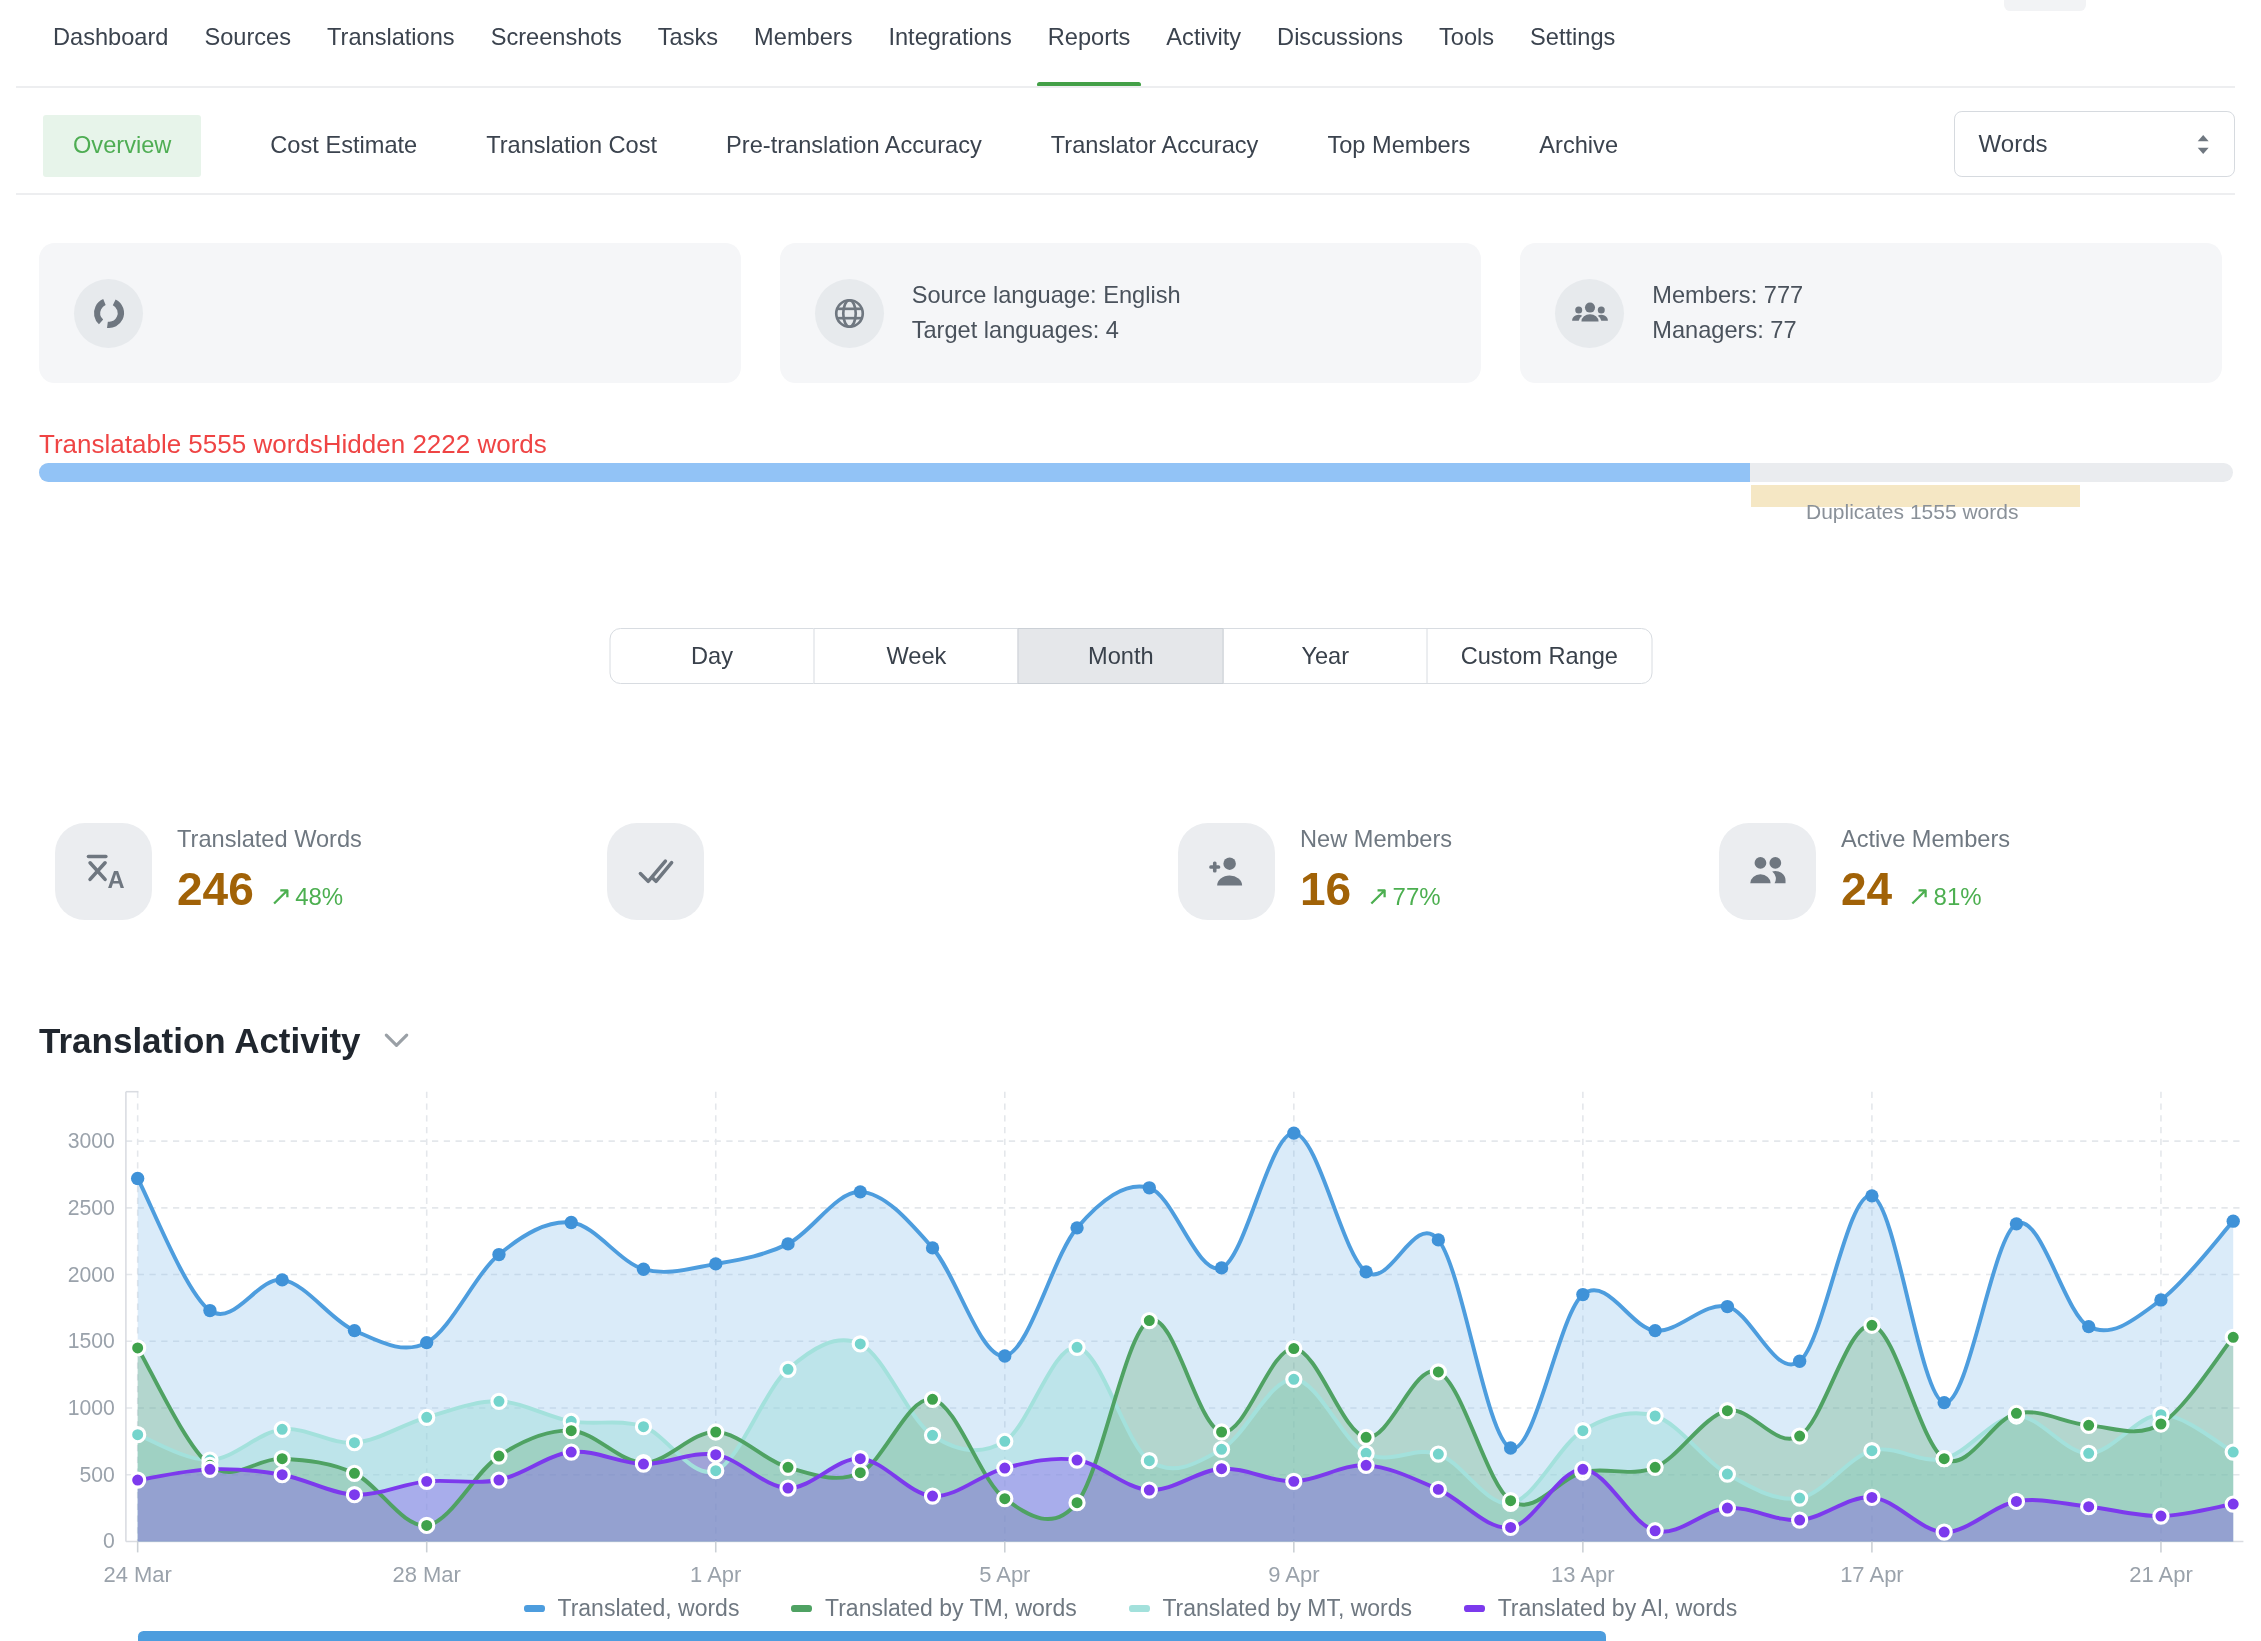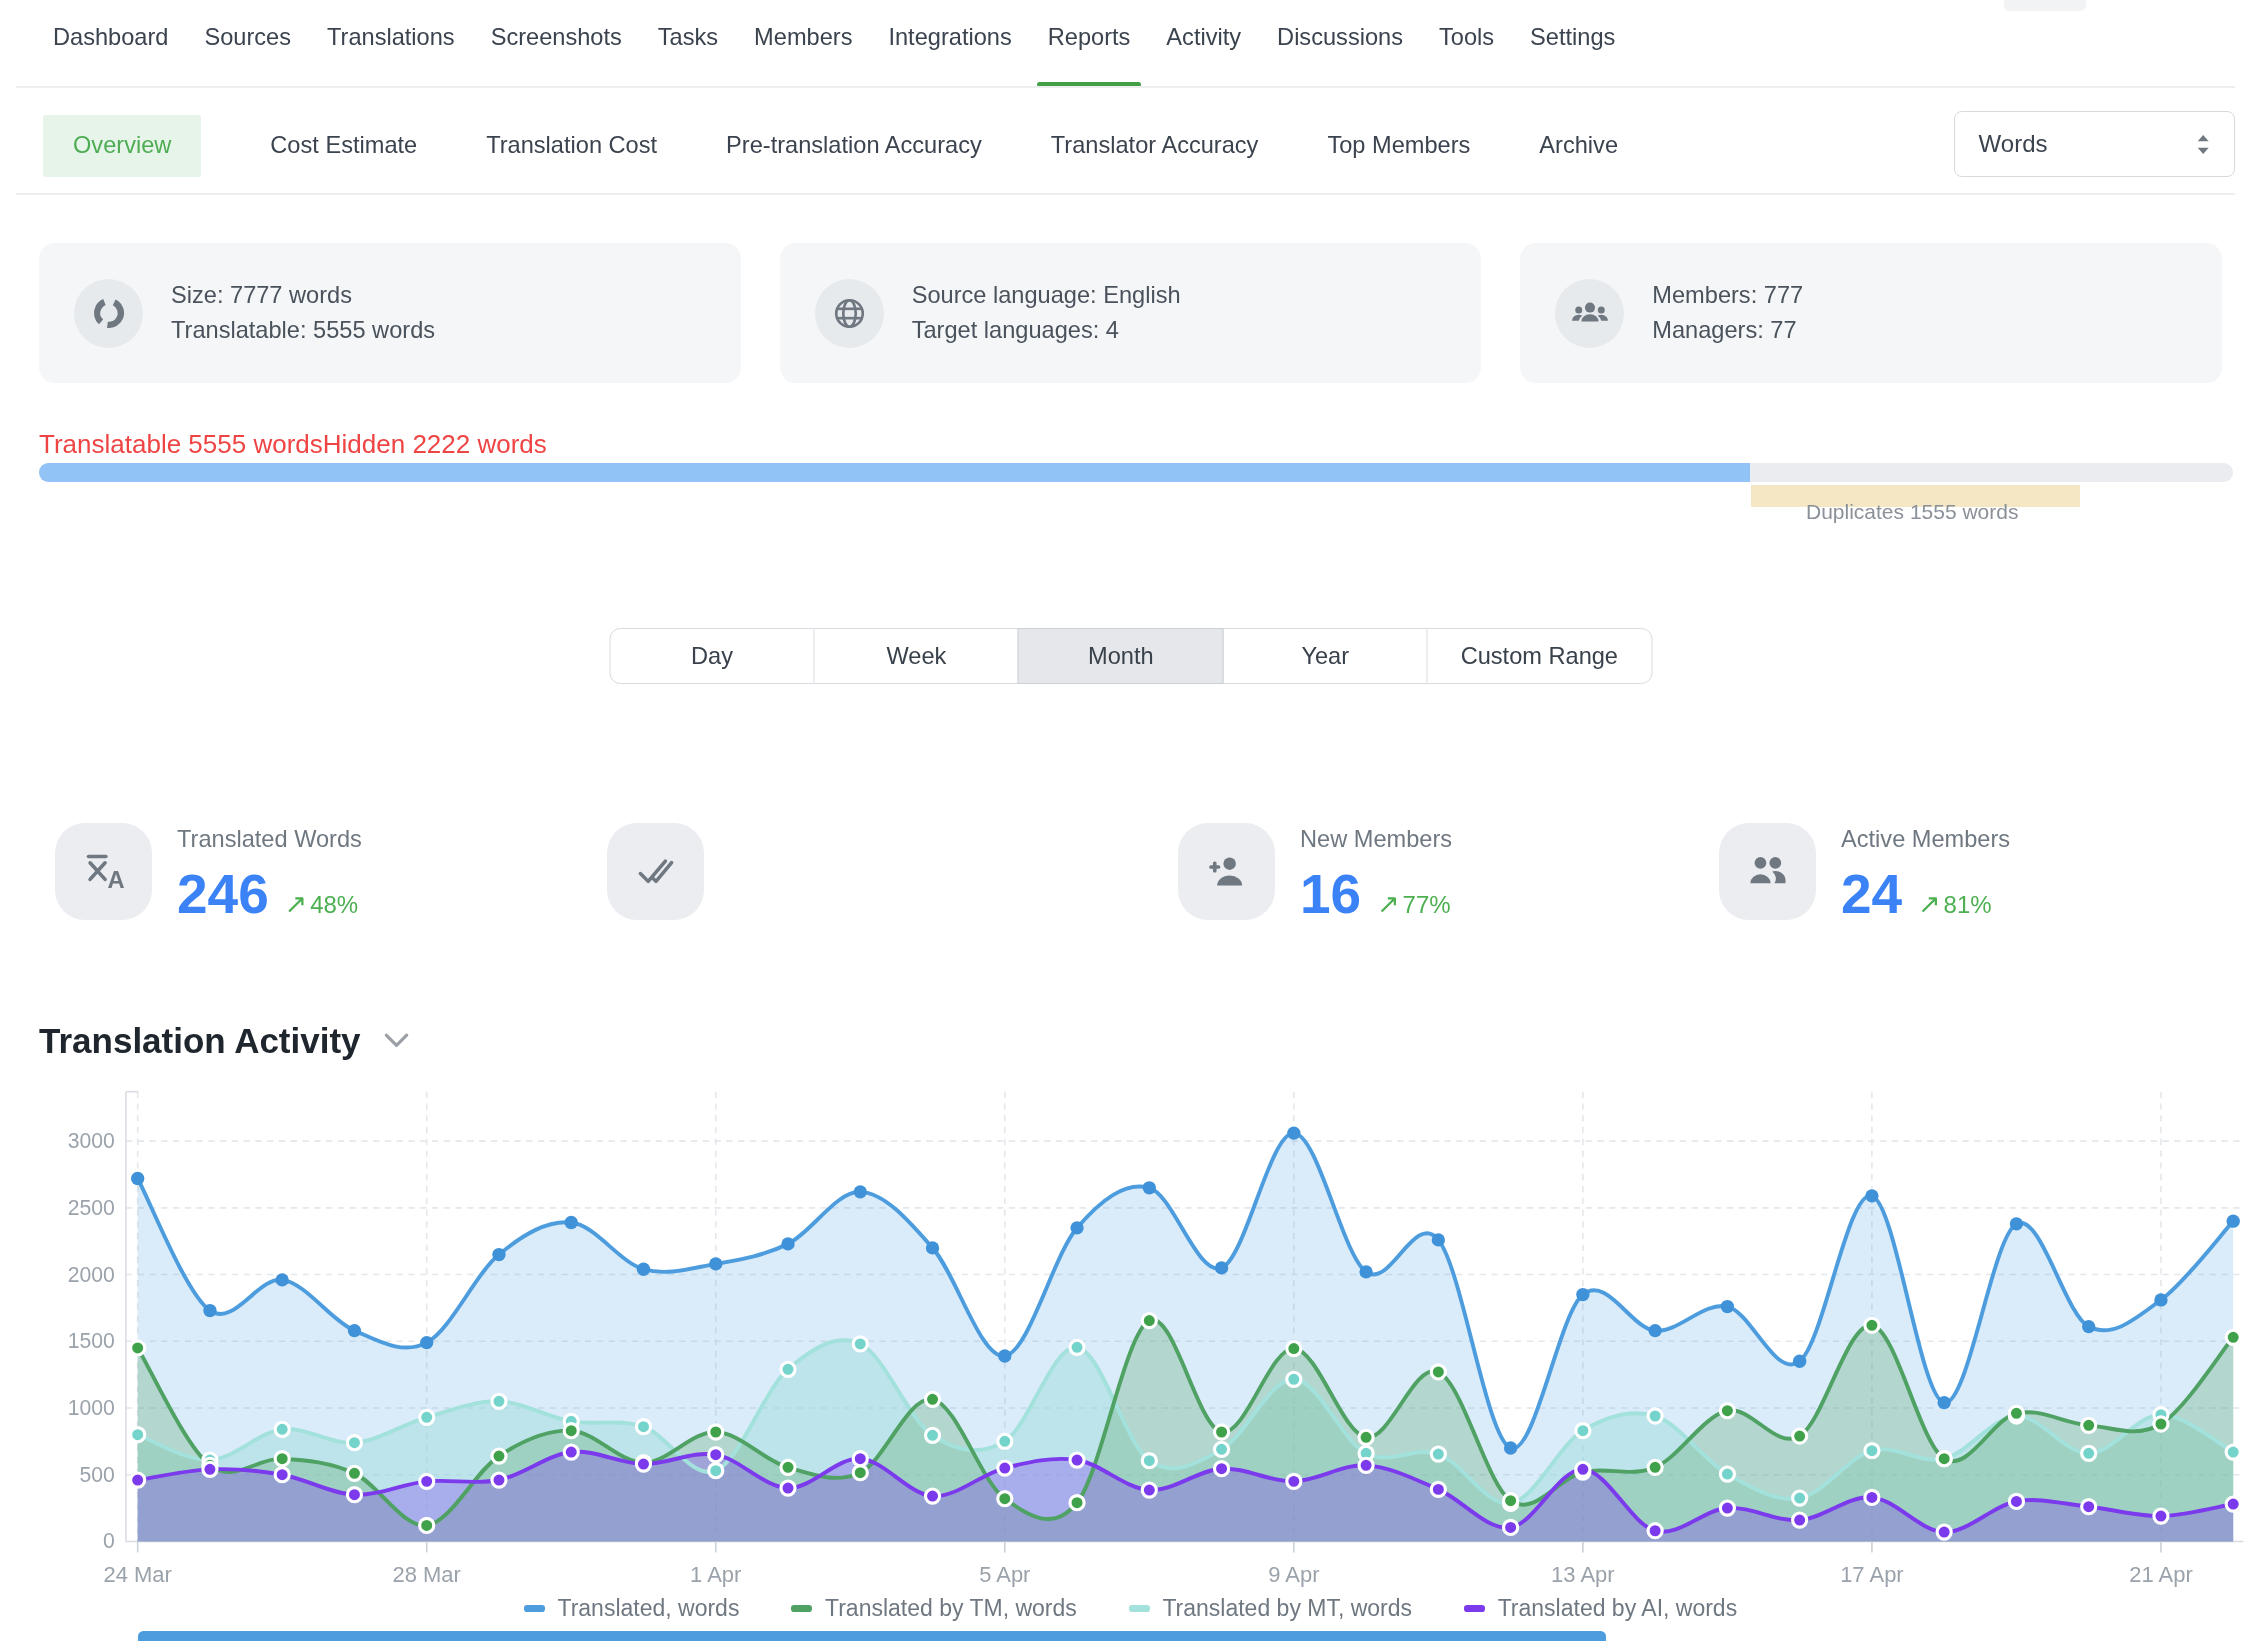--- a/index.html
+++ b/index.html
@@ -31,21 +31,21 @@
   .tabs{position:absolute;top:628px;left:50%;transform:translateX(-50%);display:flex;}
   .tab{min-width:206px;height:56px;box-sizing:border-box;background:#fff;border:1.6px solid #D8DCE1;margin-left:-1.6px;display:flex;align-items:center;justify-content:center;font-size:23.6px;color:#39414B;padding:7px 33px;cursor:pointer;white-space:nowrap;}
   .tab:first-child{border-radius:11px 0 0 11px;margin-left:0;}
   .tab:last-child{border-radius:0 11px 11px 0;}
   .tab.active{background:#E5E7EA;border-color:#CBD0D6;z-index:1;}
   
   .metric{position:absolute;top:823px;display:flex;gap:25px;}
   .metric .sq{width:97px;height:97px;border-radius:30px;background:#EBEDF0;display:flex;align-items:center;justify-content:center;flex:0 0 auto;}
   .metric .label{font-size:23.6px;color:#6F7881;margin-top:3.1px;}
   .metric .valrow{display:flex;align-items:baseline;gap:15.7px;margin-top:9.4px;}
-  .metric .val{font-size:55px;font-weight:700;color:#3b82f6;}
+  .metric .val{font-size:46px;font-weight:700;color:#a16207;}
   .metric .delta{font-size:24px;color:#4CAF50;}
   .metric .delta .arr{font-size:27px;margin-right:3.1px;}
   
   .chart-title{position:absolute;top:1021px;left:39px;font-size:35px;font-weight:700;color:#20262E;display:flex;align-items:center;gap:22px;}
   #chart-svg{position:absolute;top:1076px;left:0;}
   .legend{position:absolute;top:1595px;left:0;width:2261px;display:flex;justify-content:center;align-items:center;gap:52px;font-size:23px;color:#6F7881;}
   .legend .litem{display:flex;align-items:center;cursor:pointer;}
   .legend .dash{width:21px;height:7px;border-radius:3.1px;display:inline-block;margin-right:12.6px;}
   .bottom-strip{position:absolute;top:1631px;left:138px;width:1468px;height:11px;background:#4D9DDE;border-radius:5.5px 5.5px 0 0;}
 </style>
@@ -86,24 +86,20 @@
     </svg>
 </div>
 <div class="subnav-border"></div>
 
 <div class="cards">
   <div class="card">
     <div class="circ">
       <svg width="38" height="38" viewBox="0 0 48 48">
           <circle cx="24" cy="24" r="15" fill="none" stroke="#6F7780" stroke-width="8" stroke-dasharray="42 9 30 13" transform="rotate(-64 24 24)"></circle>
         </svg>
-    </div>
-    <div class="lines">
-      <div>Size: 7777 words</div>
-      <div>Translatable: 5555 words</div>
     </div>
   </div>
   <div class="card">
     <div class="circ">
       <svg width="39" height="39" viewBox="0 0 50 50" fill="none" stroke="#6F7780" stroke-width="3.4">
           <circle cx="25" cy="25" r="17"></circle>
           <ellipse cx="25" cy="25" rx="8" ry="17"></ellipse>
           <line x1="9" y1="19" x2="41" y2="19"></line>
           <line x1="9" y1="31" x2="41" y2="31"></line>
         </svg>

